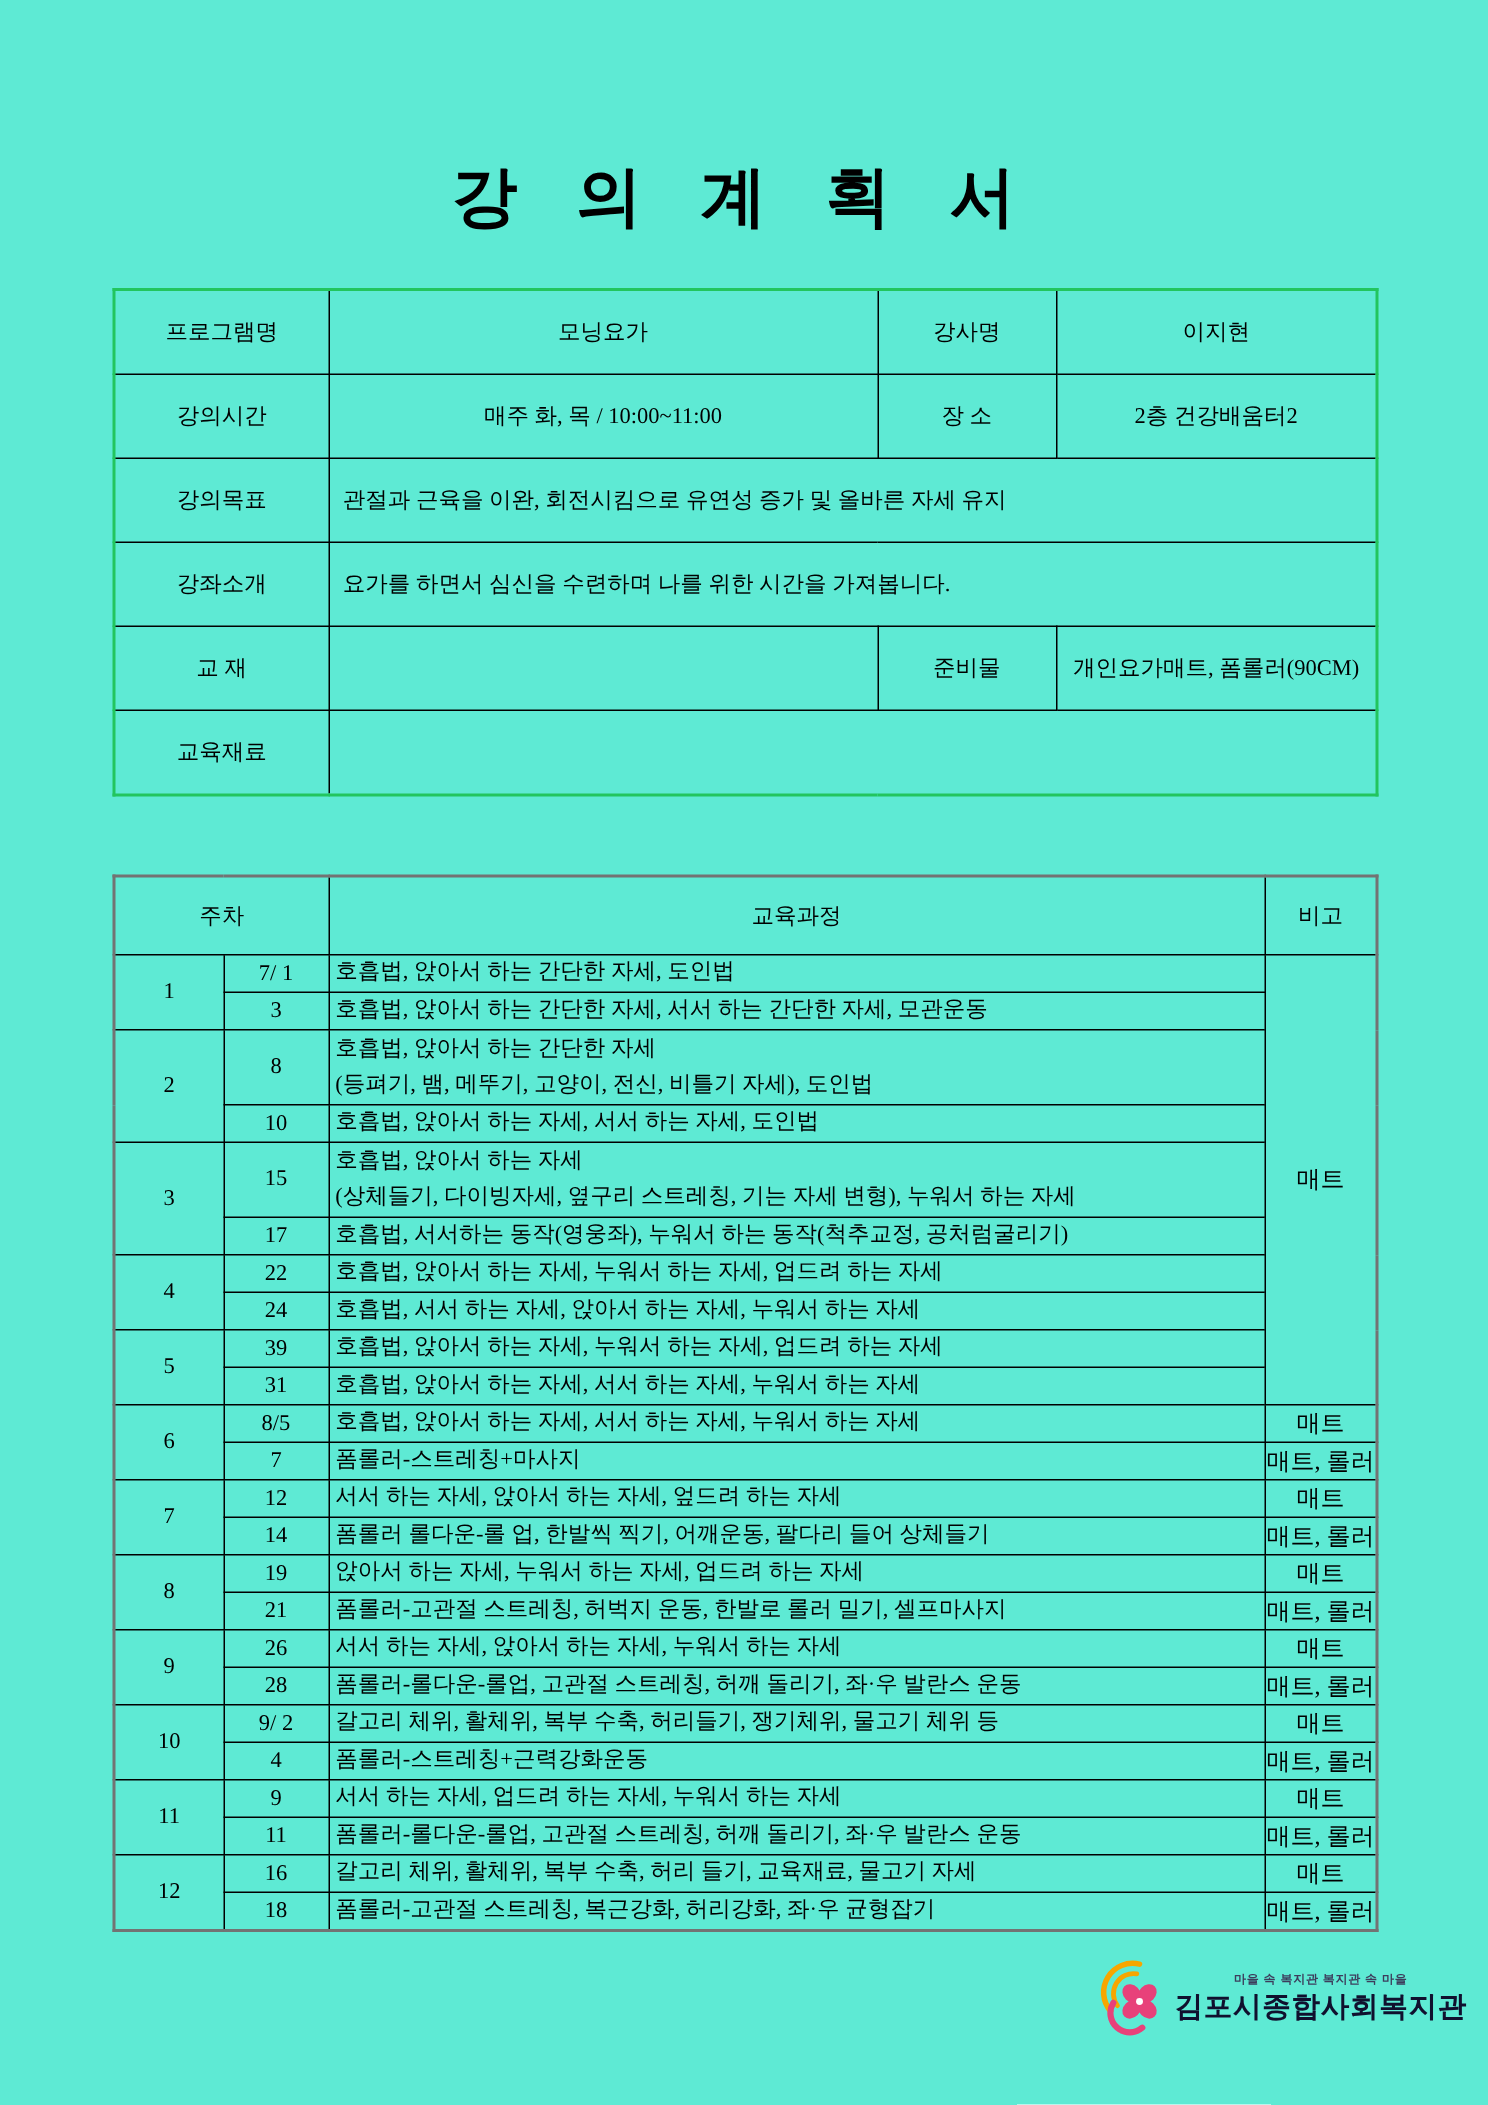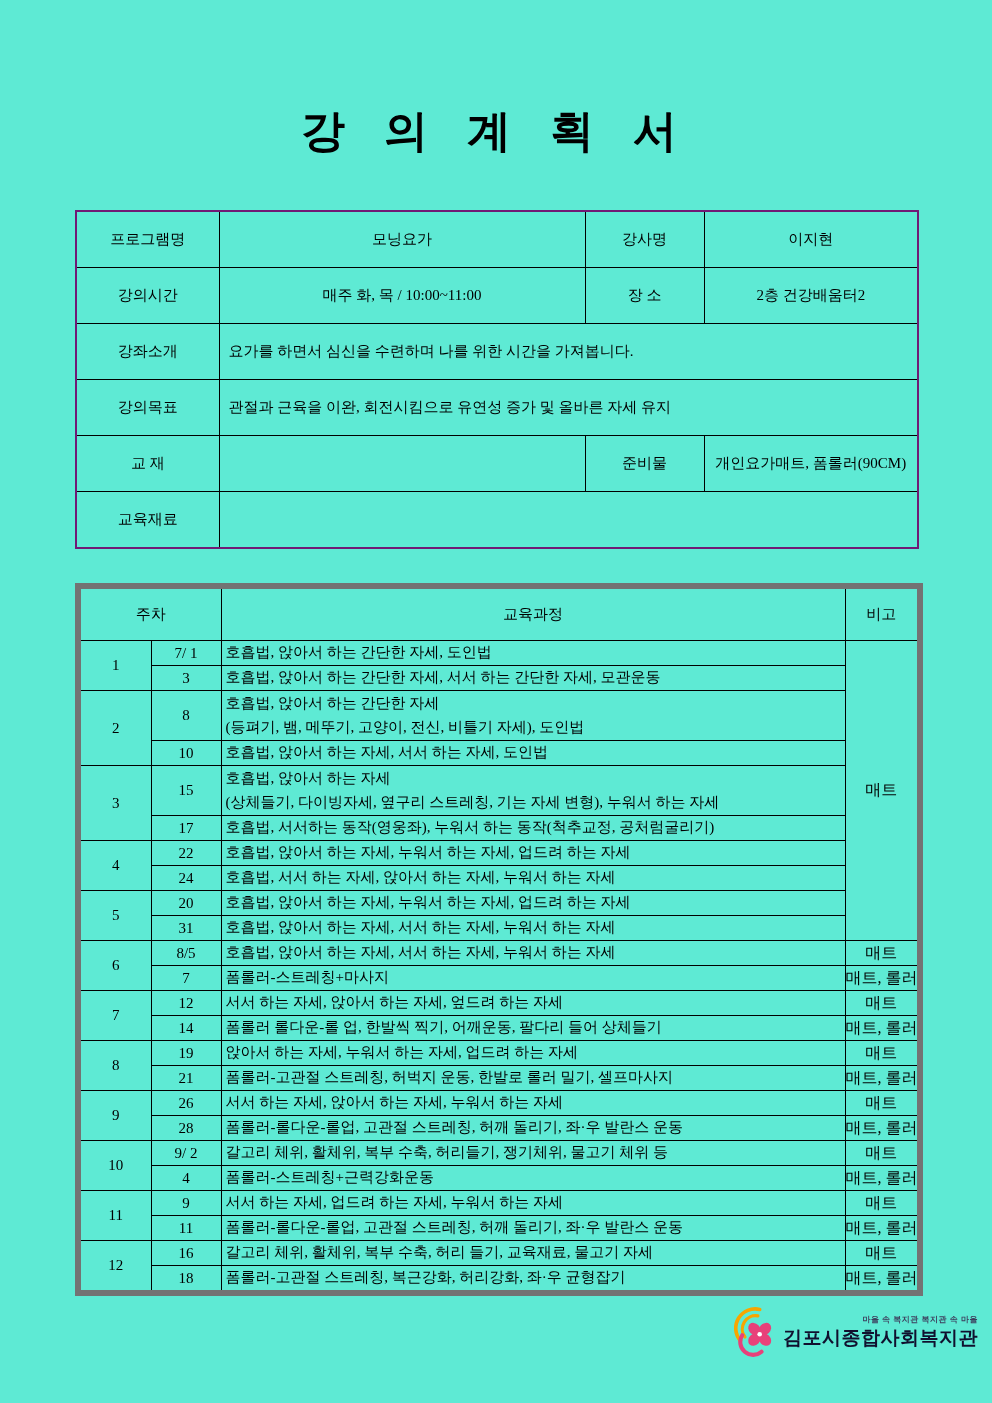--- a/index.html
+++ b/index.html
@@ -6,36 +6,36 @@
   body { width:992px; height:1403px; font-family:"Liberation Serif","DejaVu Serif",serif; color:#000; }
   .page { position:relative; width:992px; height:1403px; overflow:hidden; background:#5eead4; }
 
   .doc-title { position:absolute; top:102px; left:0; width:100%; text-align:center;
     font-size:44px; font-weight:700; letter-spacing:14px; white-space:nowrap; }
 
   table { border-collapse:collapse; table-layout:fixed; }
   td,th { border:1px solid #000; font-size:15px; font-weight:400; text-align:center;
     vertical-align:middle; padding:0 2px; overflow:hidden; }
 
-  .info { position:absolute; left:75px; top:192px; width:842px; border:2px solid #701a75;margin-top:18px; }
+  .info { position:absolute; left:75px; top:192px; width:842px; border:2px solid #22c55e; }
   .info td { height:55px; }
   .info .left { text-align:left; padding-left:9px; }
   .info .nowrap { white-space:nowrap; font-size:15px; }
 
-  .sched { position:absolute; left:75px; top:583px; width:842px; border:6px solid #737373; }
+  .sched { position:absolute; left:75px; top:583px; width:842px; border:2px solid #737373; }
   .sched .hrow td { height:51px; }
   .sched .r1 td { height:24px; }
   .sched .r2 td { height:49px; }
   .sched .content { text-align:left; padding-left:4px; white-space:pre-line; line-height:1.55; }
   .sched .note { font-size:16px; }
   .sched .note.small { font-size:16px; white-space:nowrap; padding:0; }
 
   .logo { position:absolute; left:733px; top:1306px; display:flex; align-items:center; }
   .logo svg { display:block; }
-  .logo-text { margin-left:4px; text-align:right; }
+  .logo-text { margin-left:4px; text-align:center; }
   .logo-tagline { font-size:8px; letter-spacing:0.5px; color:#3d3d5c; font-weight:700;
     font-family:"Liberation Sans","DejaVu Sans",sans-serif; }
   .logo-org { font-size:19px; font-weight:700; color:#10102e; letter-spacing:0.5px;
     font-family:Liberation Sans, sans-serif; white-space:nowrap; }
 </style>
 </head>
 <body>
 
 <div class="page">
 
@@ -55,26 +55,26 @@
       <td>강사명</td>
       <td>이지현</td>
     </tr>
     <tr>
       <td>강의시간</td>
       <td>매주 화, 목 / 10:00~11:00</td>
       <td>장 소</td>
       <td>2층 건강배움터2</td>
     </tr>
     <tr>
+      <td>강의목표</td>
+      <td colspan="3" class="left">관절과 근육을 이완, 회전시킴으로 유연성 증가 및 올바른 자세 유지</td>
+    </tr>
+    <tr>
       <td>강좌소개</td>
       <td colspan="3" class="left">요가를 하면서 심신을 수련하며 나를 위한 시간을 가져봅니다.</td>
-    </tr>
-    <tr>
-      <td>강의목표</td>
-      <td colspan="3" class="left">관절과 근육을 이완, 회전시킴으로 유연성 증가 및 올바른 자세 유지</td>
     </tr>
     <tr>
       <td>교 재</td>
       <td></td>
       <td>준비물</td>
       <td class="nowrap">개인요가매트, 폼롤러(90CM)</td>
     </tr>
     <tr>
       <td>교육재료</td>
       <td colspan="3"></td>
@@ -134,21 +134,21 @@
       <td>22</td>
       <td class="content">호흡법, 앉아서 하는 자세, 누워서 하는 자세, 업드려 하는 자세</td>
     </tr>
     <tr class="r1">
       <td>24</td>
       <td class="content">호흡법, 서서 하는 자세, 앉아서 하는 자세, 누워서 하는 자세</td>
     </tr>
 
     <tr class="r1">
       <td rowspan="2">5</td>
-      <td>20</td>
+      <td>39</td>
       <td class="content">호흡법, 앉아서 하는 자세, 누워서 하는 자세, 업드려 하는 자세</td>
     </tr>
     <tr class="r1">
       <td>31</td>
       <td class="content">호흡법, 앉아서 하는 자세, 서서 하는 자세, 누워서 하는 자세</td>
     </tr>
 
     <tr class="r1">
       <td rowspan="2">6</td>
       <td>8/5</td>

